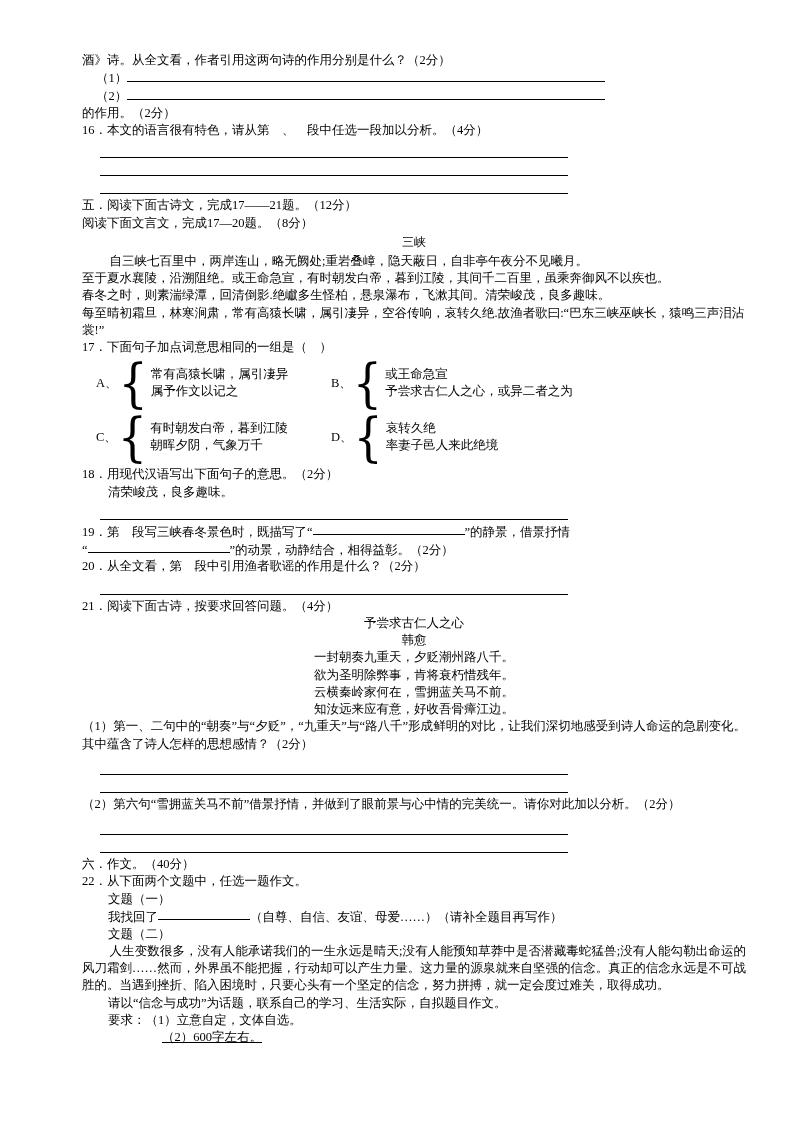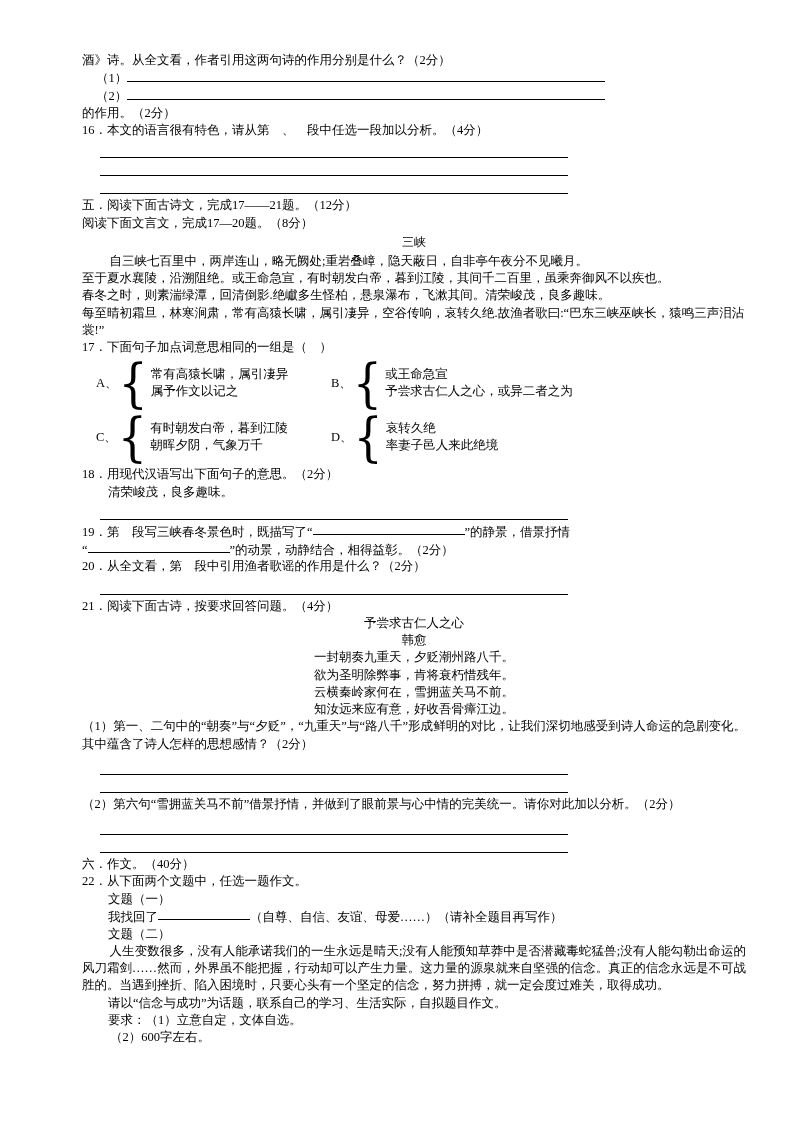--- a/index.html
+++ b/index.html
@@ -10,21 +10,21 @@
     color:#000;
     overflow:hidden;
   }
   .page { padding:52px 48px 30px 82px; font-size:12.5px; line-height:1.38; }
   .line { min-height:17px; }
   .center { text-align:center; }
   .title-big { font-size:12px; margin:2px 0; }
   .p-indent { text-indent:2.2em;font-family:Liberation Serif, serif; }
   .indent1 { margin-left:14px; }
   .indent2 { margin-left:26px; }
-  .indent4 { margin-left:28px; }
+  .indent4 { margin-left:80px;text-decoration:underline; }
   .just { text-align:justify; }
   .blank {
     display:inline-block;
     border-bottom:1px solid #000;
     height:1em;
     vertical-align:baseline;
   }
   .w480 { width:478px; }
   .w95 { width:95px; }
   .w85 { width:85px; }

